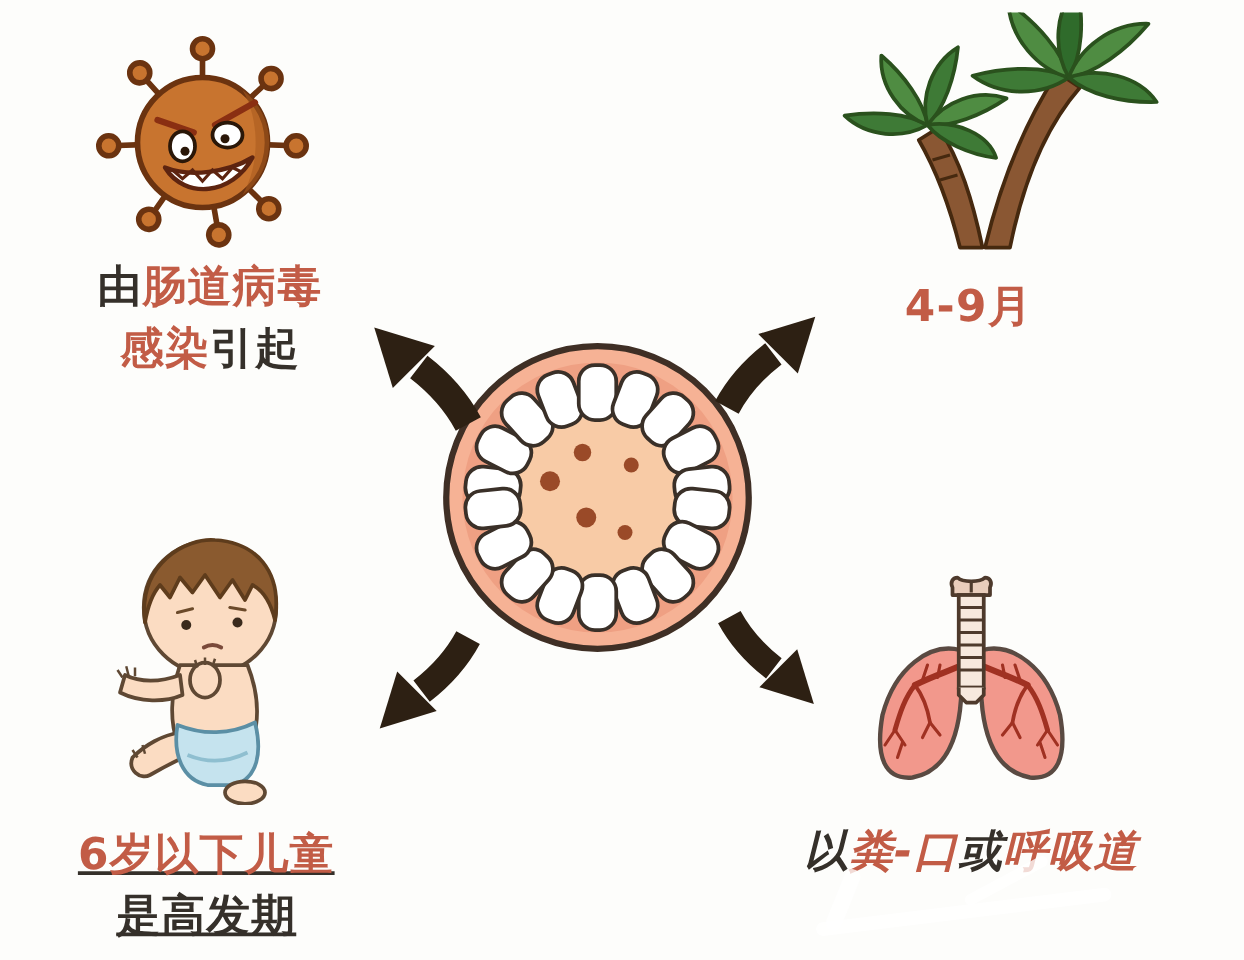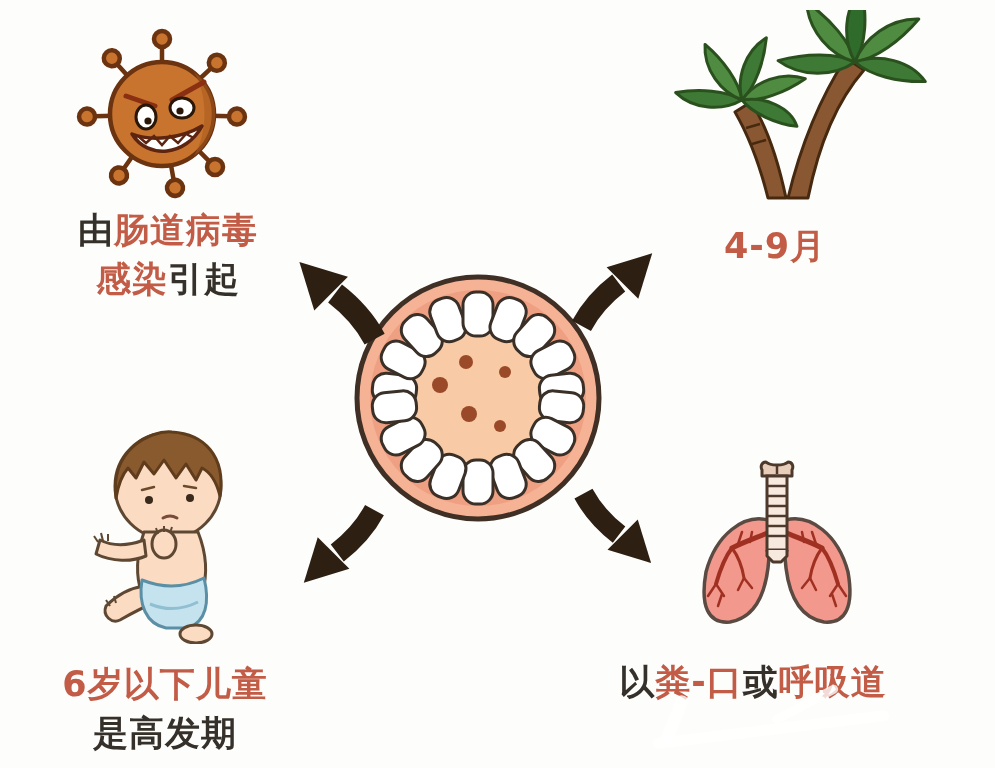--- a/index.html
+++ b/index.html
@@ -250,21 +250,21 @@
           <line x1="18" y1="178" x2="14" y2="172"></line>
           <line x1="24" y1="175" x2="22" y2="168"></line>
         </g>
 
       <path d="M50,152 C46,176 54,196 74,200 L96,200 C114,194 118,174 112,150 C92,160 70,160 50,152 Z" fill="#c5e3ee" stroke="#5b8fa5" stroke-width="3" stroke-linejoin="round"></path>
       <path d="M58,176 Q82,186 106,174" fill="none" stroke="#8fbfd0" stroke-width="3"></path>
 
       <ellipse cx="104" cy="206" rx="16" ry="9" fill="#fbdcc2" stroke="#5f4833" stroke-width="3"></ellipse>
     </svg>
   </div>
-  <div class="caption" style="left:20px;top:660px;width:290px;">
+  <div class="caption" style="left:20px;top:660px;width:290px;text-decoration:underline;">
     <div><span class="hl">6岁以下儿童</span></div>
     <div><span class="dark">是高发期</span></div>
   </div>
 
   <div class="abs icon" style="left:692px;top:456px;width:170px;height:184px;">
     <svg viewBox="0 0 170 184" xmlns="http://www.w3.org/2000/svg">
 
       <path d="M76,64 C52,58 24,78 14,116 C8,150 16,168 38,166 C60,162 72,144 76,112 C78,96 78,78 76,64 Z" fill="#f2988c" stroke="#5a4a42" stroke-width="3.5" stroke-linejoin="round"></path>
       <path d="M94,64 C118,58 146,78 156,116 C162,150 154,168 132,166 C110,162 98,144 94,112 C92,96 92,78 94,64 Z" fill="#f2988c" stroke="#5a4a42" stroke-width="3.5" stroke-linejoin="round"></path>
 
@@ -291,21 +291,21 @@
         <line x1="75" y1="30" x2="95" y2="30"></line>
           <line x1="75" y1="40" x2="95" y2="40"></line>
         <line x1="75" y1="50" x2="95" y2="50"></line>
           <line x1="75" y1="60" x2="95" y2="60"></line>
         <line x1="75" y1="70" x2="95" y2="70"></line>
           <line x1="75" y1="80" x2="95" y2="80"></line>
       </g>
       <path d="M75,94 L75,100 L81,106 L89,106 L95,100 L95,94" fill="#f7e9de" stroke="#4e3a2c" stroke-width="3" stroke-linejoin="round"></path>
     </svg>
   </div>
-  <div class="caption" style="left:580px;top:658px;width:346px;">
+  <div class="caption" style="left:604px;top:658px;width:346px;font-style:italic;">
     <div><span class="dark">以</span><span class="hl">粪-口</span><span class="dark">或</span><span class="hl">呼吸道</span></div>
   </div>
 
   <div>
     <div class="wm-bar" style="left:652px;top:724px;width:238px;height:11px;transform:rotate(-7deg);"></div>
     <div class="wm-bar" style="left:668px;top:694px;width:13px;height:52px;transform:rotate(22deg);"></div>
     <div class="wm-bar" style="left:768px;top:700px;width:74px;height:9px;transform:rotate(-28deg);"></div>
   </div>
 
 </div>

